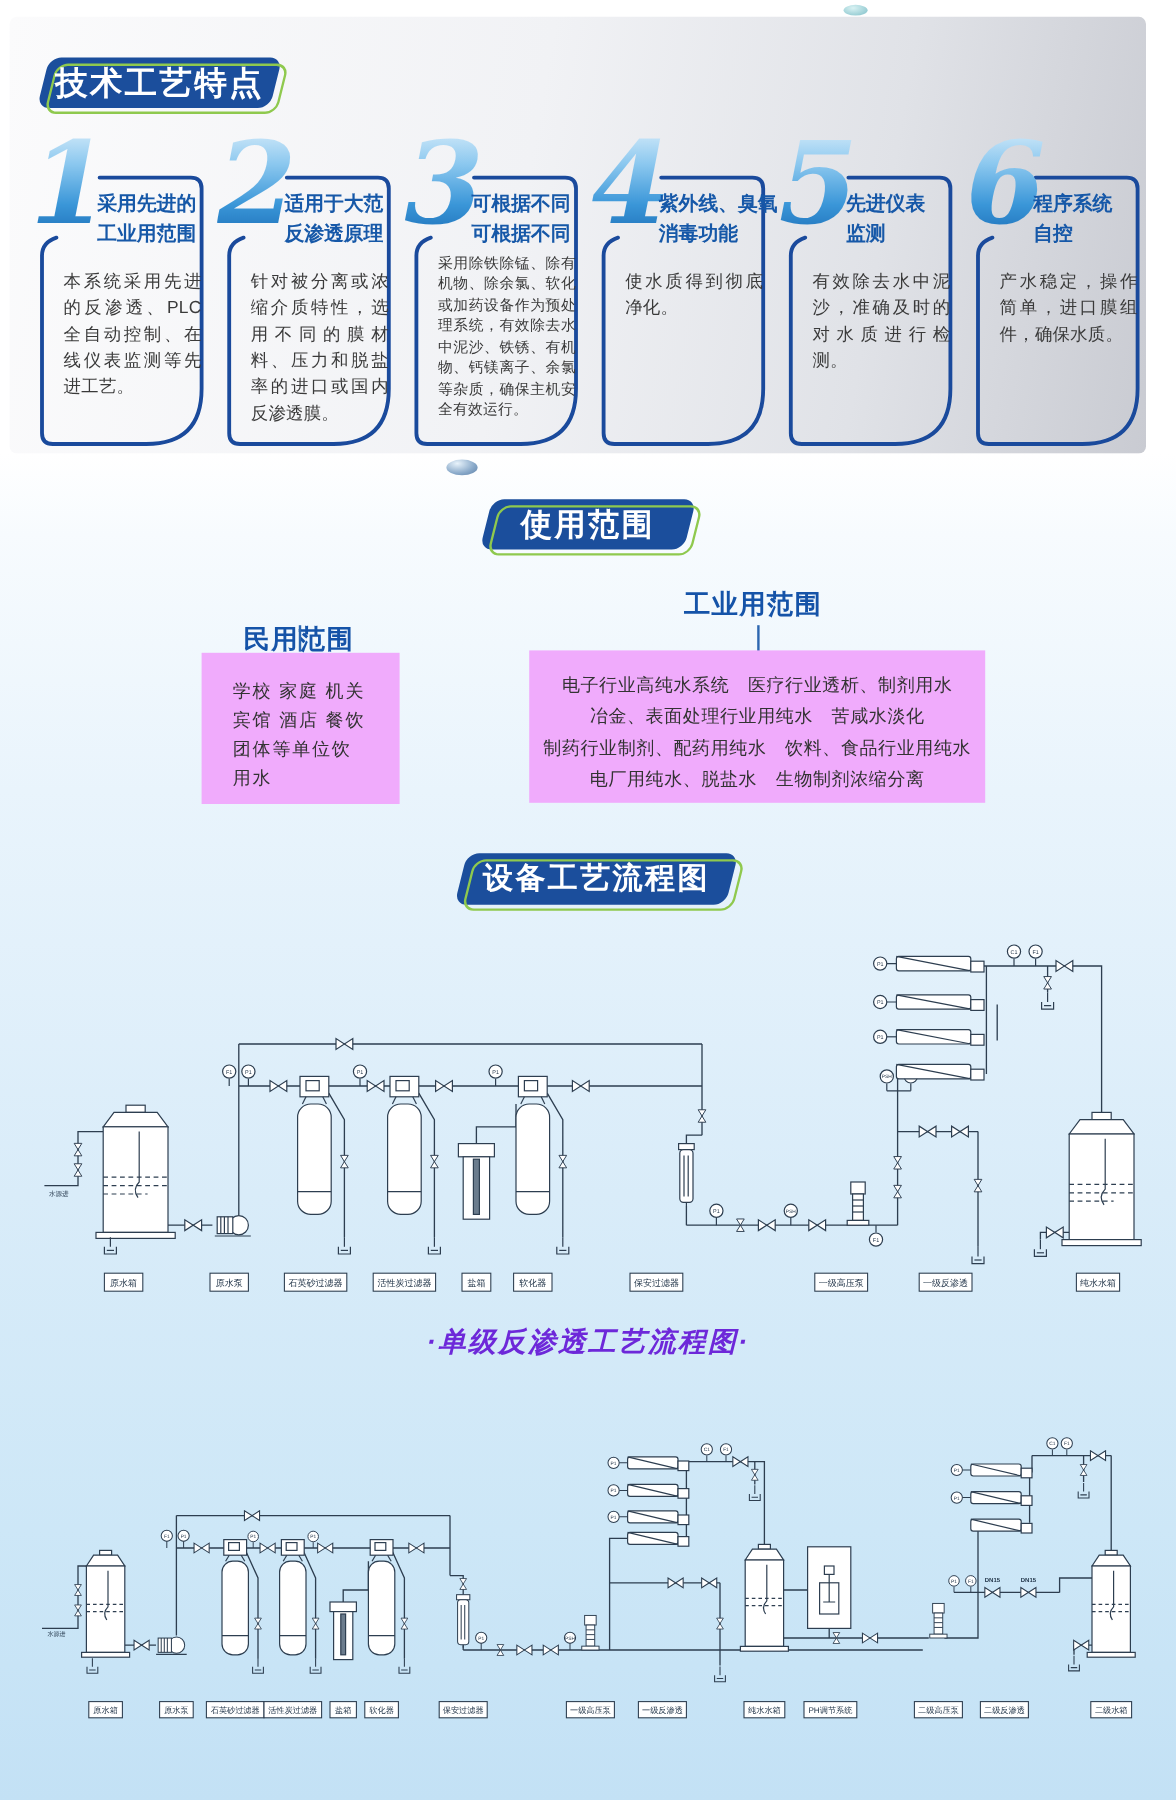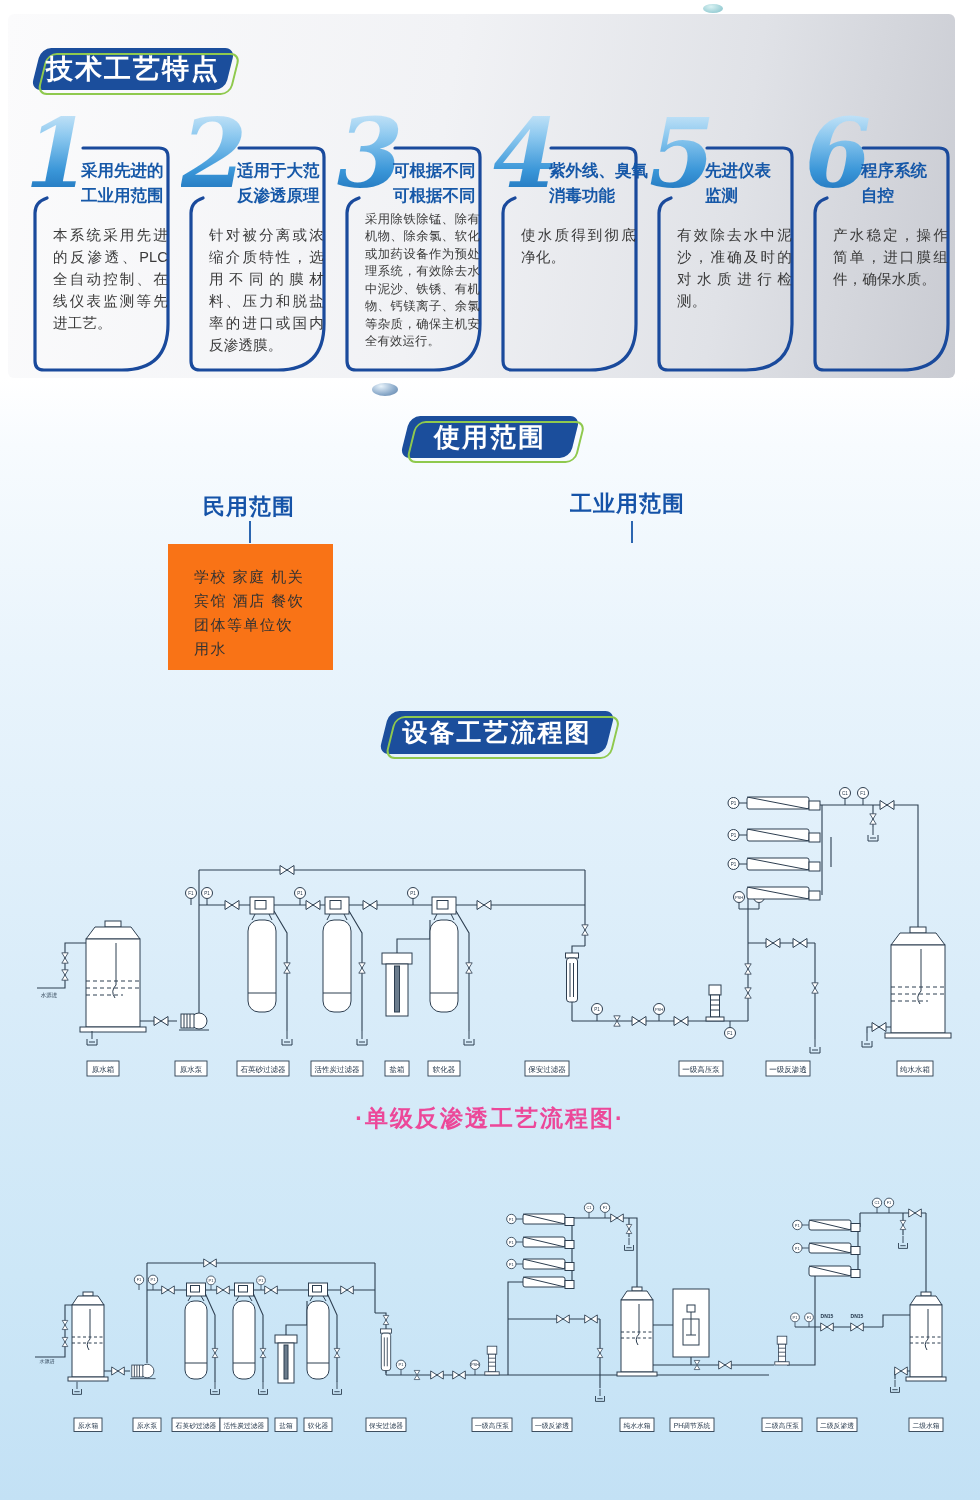--- a/index.html
+++ b/index.html
@@ -38,33 +38,33 @@
     color:#1658a8;line-height:1.5;white-space:nowrap;}
   .feature .body{position:absolute;left:11px;right:7px;top:110px;font-size:14.5px;line-height:1.52;
     color:#3a3a3a;text-align:justify;letter-spacing:0.2px;padding-left:15px;}
   .feature.small .body{font-size:12.3px;line-height:1.42;top:97px;}
 
   
   .blue-section{position:absolute;left:0;top:378px;width:980px;height:1122px;
     background:linear-gradient(180deg,#ffffff 0%,#f7fbfe 6%,#e9f4fc 25%,#d9ecf9 55%,#cde7f7 80%,#c3e1f5 100%);}
 
   .subhead{position:absolute;font-size:22px;font-weight:700;color:#1553a8;letter-spacing:1px;}
-  .subhead-civil{left:203px;top:492px;}
+  .subhead-civil{left:203px;top:518px;}
   .subhead-ind{left:570px;top:489px;width:126px;text-align:left;}
   .vline{position:absolute;width:2px;height:22px;background:#2c66b0;}
   .vline-civil{left:249px;top:521px;}
   .vline-ind{left:631px;top:521px;}
-  .graybox{position:absolute;background:#f97316;color:#333;font-size:15px;}
+  .graybox{position:absolute;background:#f0abfc;color:#333;font-size:15px;}
   .graybox-civil{left:168px;top:544px;width:165px;height:126px;box-sizing:border-box;
     padding:21px 0 0 26px;line-height:24px;letter-spacing:1.5px;}
   .graybox-ind{left:441px;top:542px;width:380px;height:127px;box-sizing:border-box;
     padding-top:17px;text-align:center;line-height:26px;letter-spacing:0.5px;}
 
   .caption{position:absolute;width:980px;text-align:center;font-size:23px;font-weight:700;
-    color:#ec4899;letter-spacing:2px;}
+    color:#6d28d9;letter-spacing:2px;font-style:italic;}
   .caption1{top:1103px;}
   .caption2{top:1504px;text-align:right;}
 
   
   .dg{position:absolute;}
   .dg .ln{fill:none;stroke:#2d3e50;stroke-width:1.1;}
   .dg text{font-family:"Liberation Sans",sans-serif;fill:#23364a;text-anchor:middle;}
   .dg .it{font-size:4.5px;}
   .dg .it4{font-size:4px;}
   .dg .dn{font-size:5px;font-weight:bold;}
@@ -148,20 +148,26 @@
   <div class="vline vline-civil"></div>
   <div class="graybox graybox-civil">
     <div>学校 家庭 机关</div>
     <div>宾馆 酒店 餐饮</div>
     <div>团体等单位饮</div>
     <div>用水</div>
   </div>
 
   <div class="subhead subhead-ind">工业用范围</div>
   <div class="vline vline-ind"></div>
+  <div class="graybox graybox-ind">
+    <div>电子行业高纯水系统　医疗行业透析、制剂用水</div>
+    <div>冶金、表面处理行业用纯水　苦咸水淡化</div>
+    <div>制药行业制剂、配药用纯水　饮料、食品行业用纯水</div>
+    <div>电厂用纯水、脱盐水　生物制剂浓缩分离</div>
+  </div>
 
   <div class="badge badge3">
     <span>设备工艺流程图</span>
   </div>
 
   <svg width="0" height="0" style="position:absolute" aria-hidden="true">
     <defs>
       <g id="g-valve">
           <path d="M-7,-4.5 L-7,4.5 L7,-4.5 L7,4.5 Z" fill="#fff" stroke="#2d3e50" stroke-width="1"></path>
         </g>

